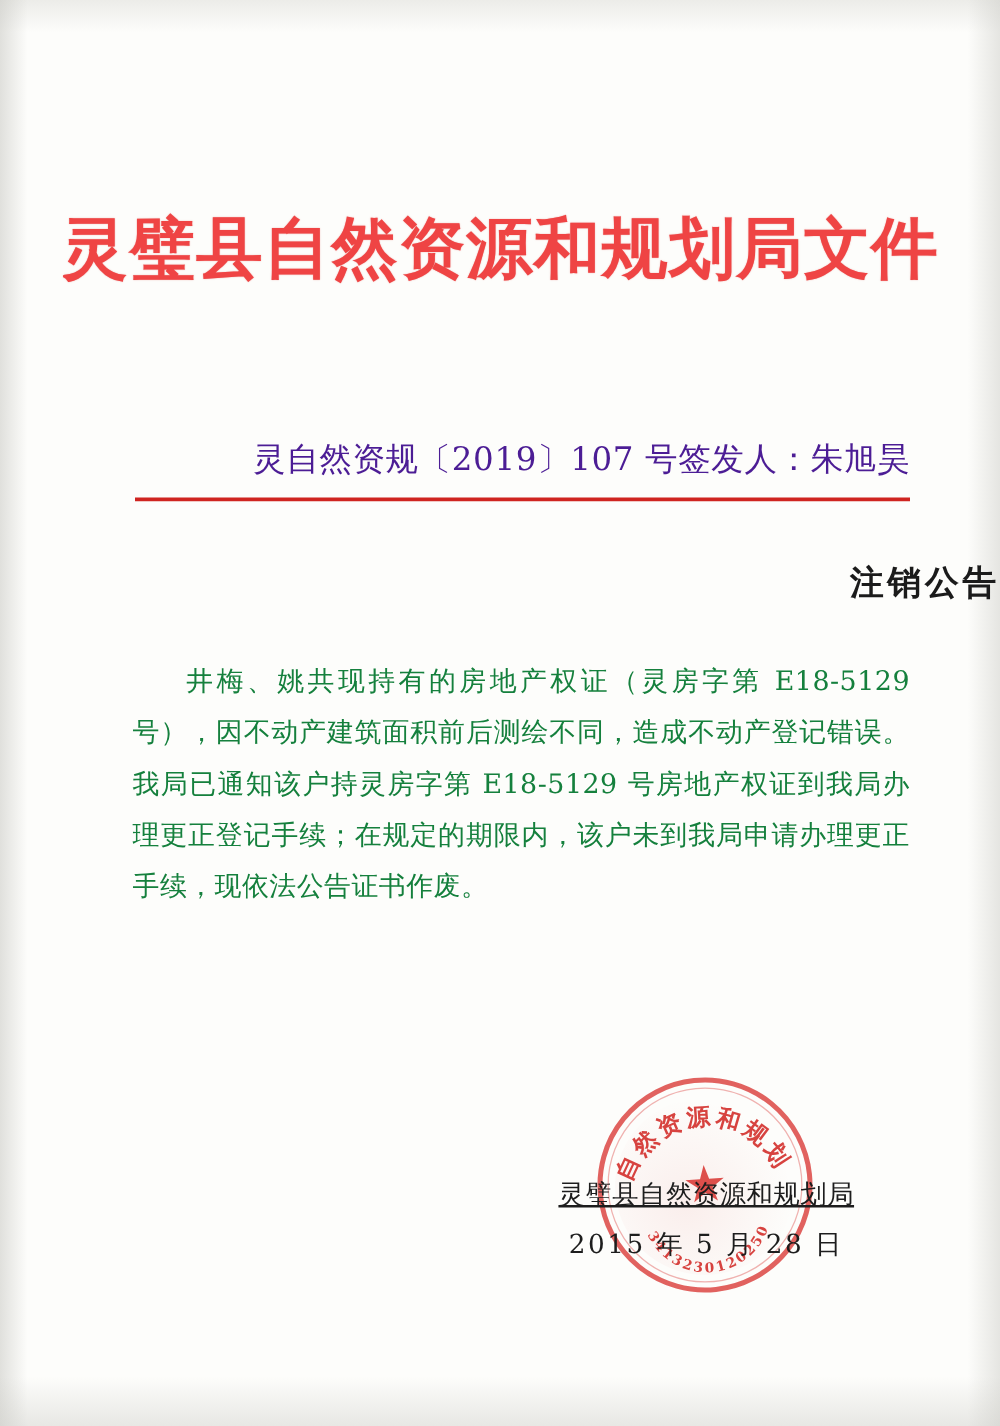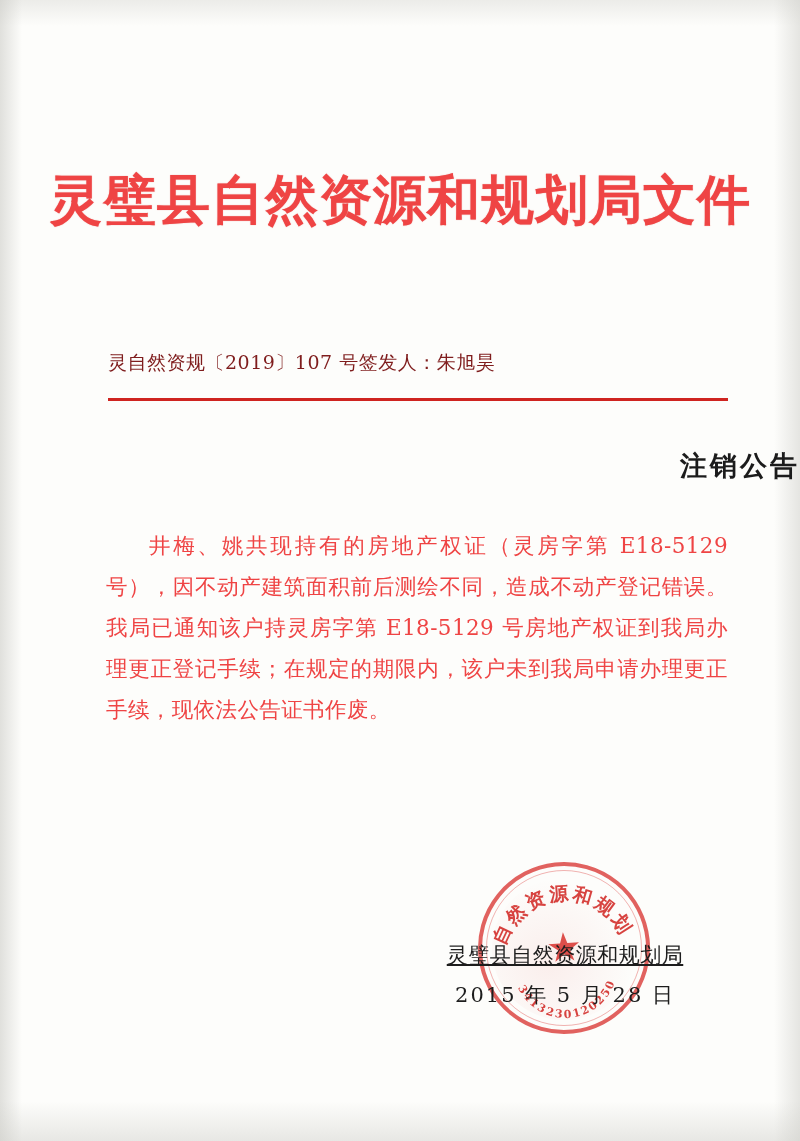--- a/index.html
+++ b/index.html
@@ -67,24 +67,24 @@
     white-space: nowrap;
     text-shadow: 0 0 1px rgba(214,35,31,0.5);
   }
 
   .meta-row {
     position: absolute;
     left: 108px;
     top: 350px;
     width: 620px;
     display: flex;
-    justify-content: flex-start;
+    justify-content: flex-end;
     align-items: baseline;
-    color: #7f1d1d;
-    font-size: 19px;
+    color: #4c1d95;
+    font-size: 26px;
     font-family: "DejaVu Serif", "Liberation Serif", serif;
     letter-spacing: 0.5px;
   }
   .meta-row .doc-number { white-space: nowrap; }
   .meta-row .signer { white-space: nowrap; }
 
   .red-rule {
     position: absolute;
     left: 108px;
     top: 398px;
@@ -104,21 +104,21 @@
     font-weight: bold;
     font-size: 27px;
     letter-spacing: 3px;
   }
 
   .body-text {
     position: absolute;
     left: 106px;
     top: 525px;
     width: 622px;
-    color: #ef4444;
+    color: #15803d;
     font-family: "DejaVu Serif", "Liberation Serif", serif;
     font-size: 21.5px;
     line-height: 41px;
     letter-spacing: 0.4px;
     text-align: justify;
   }
   .body-text p {
     margin: 0 0 4px 0;
     text-indent: 2em;
   }

